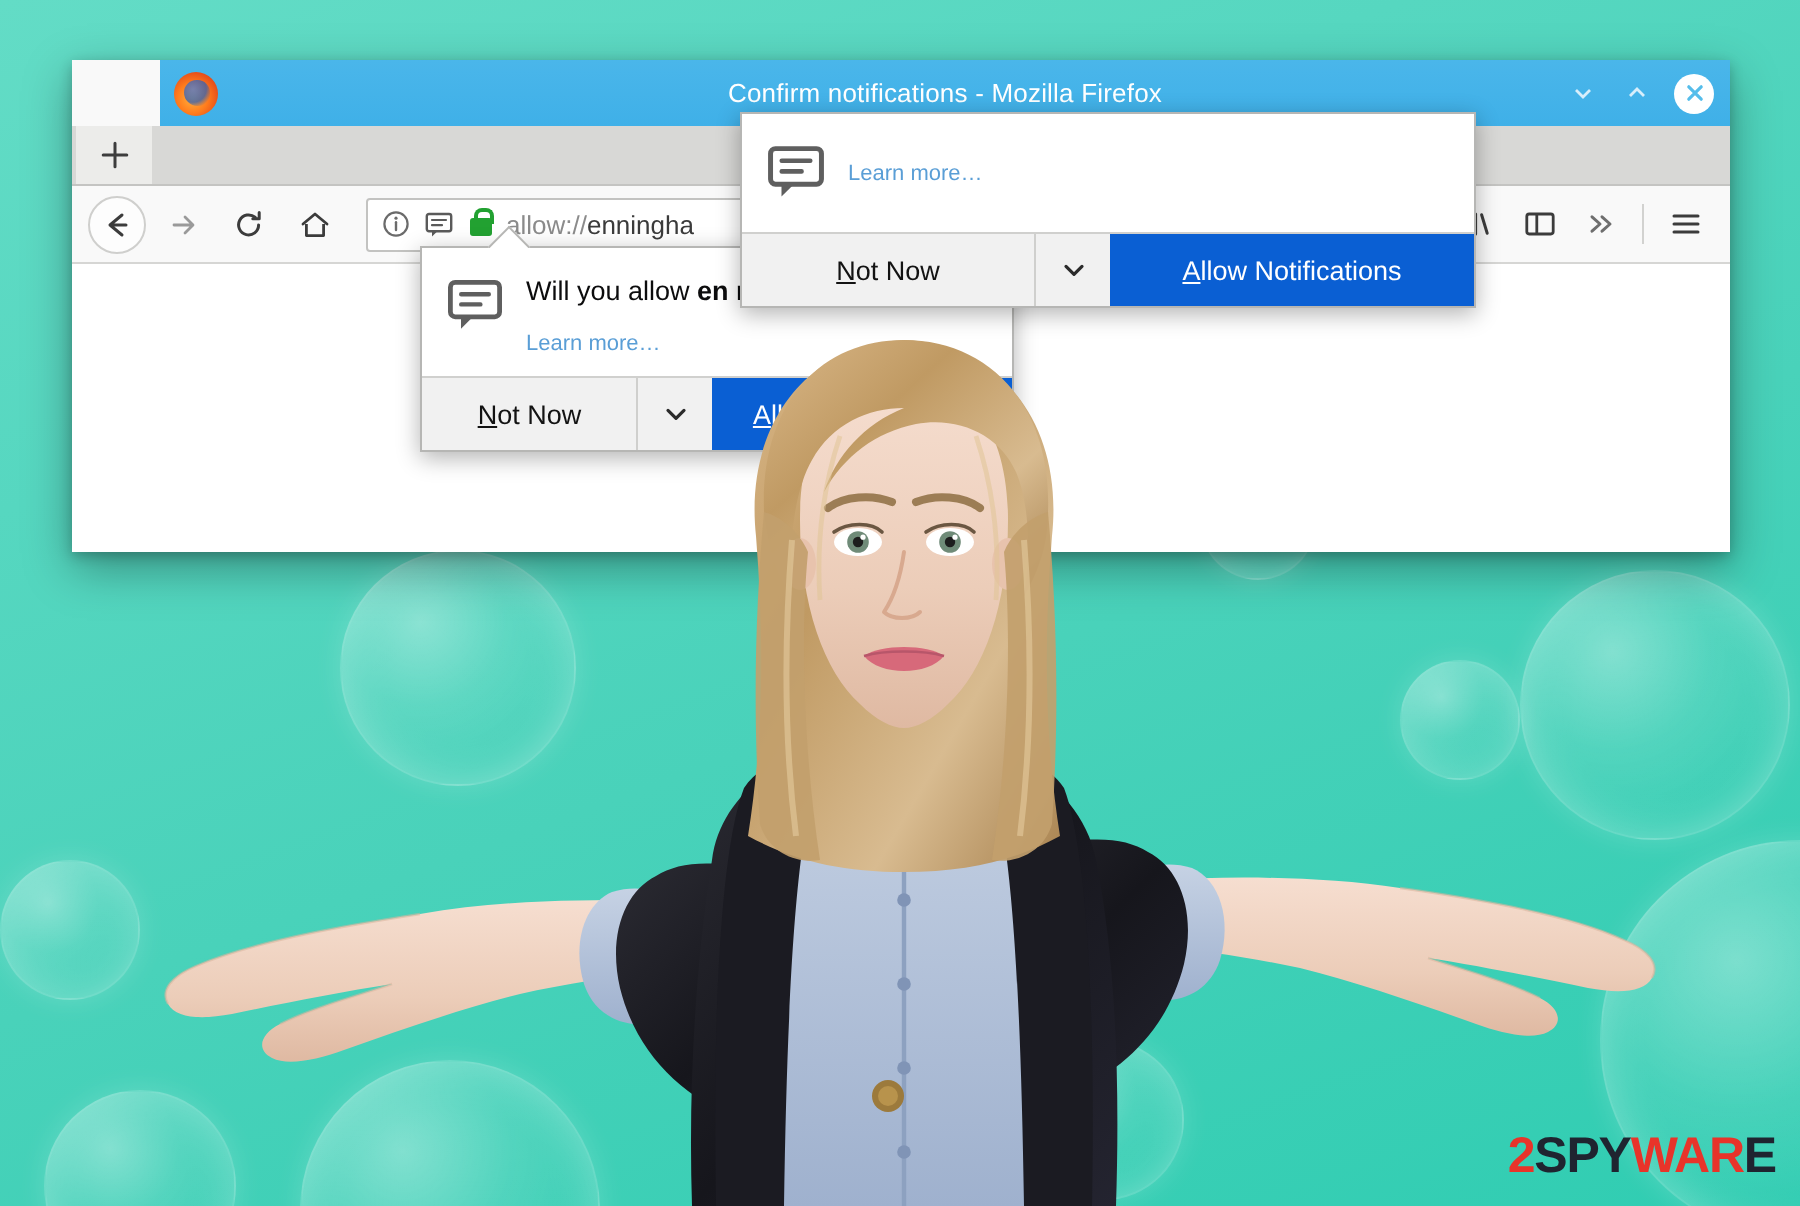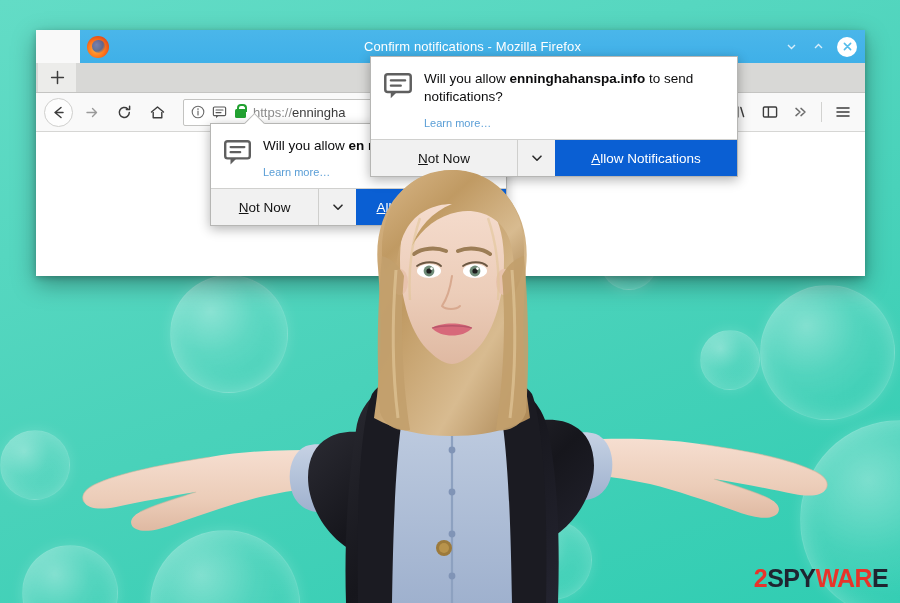--- a/index.html
+++ b/index.html
@@ -405,21 +405,21 @@
         <svg width="15" height="15" viewBox="0 0 15 15">
           <rect x="1.4" y="2" width="12.2" height="8.6" rx="1.1" stroke="#5a5a5a" stroke-width="1.2" fill="none"></rect>
           <path d="M4 10.6 L4 13.2 L6.7 10.6" fill="#5a5a5a"></path>
           <path d="M4 5 H11 M4 7.6 H9" stroke="#5a5a5a" stroke-width="1.1" stroke-linecap="round"></path>
         </svg>
       </span>
       <span class="tool-ico">
           <span id="padlock"></span>
         </span>
       <span id="url-text">
-        <span class="scheme">https://</span><span>enningha</span>
+        <span class="scheme">allow://</span><span>enningha</span>
       </span>
     </div>
 
     <div id="navbar-right">
       <div class="navbtn">
         <svg width="18" height="18" viewBox="0 0 18 18">
           <path d="M3 4 V14 M5.4 4 V14 M7.8 4 V14 M10.8 4.4 L13.6 13.6" stroke="#3c3c3c" stroke-width="1.5" stroke-linecap="round"></path>
         </svg>
       </div>
       <div class="navbtn">
@@ -480,21 +480,20 @@
 <div class="popup" id="popup-front">
   <div class="popup-body">
     <span class="bubble-icon">
       <svg width="30" height="30" viewBox="0 0 29 29">
         <rect x="2.2" y="3.2" width="24.6" height="17.2" rx="2.4" stroke="#5f5f5f" stroke-width="2.4" fill="none"></rect>
         <path d="M7.5 20.4 L7.5 26.4 L13.5 20.4 Z" fill="#5f5f5f"></path>
         <path d="M7.6 9.1 H21.4 M7.6 14.2 H17.2" stroke="#5f5f5f" stroke-width="2.2" stroke-linecap="round"></path>
       </svg>
     </span>
     <div>
-      <div class="popup-msg"><span>Will you allow </span><b>enninghahanspa.info</b><span> to send notifications?</span></div>
       <span class="popup-learn">Learn more…</span>
     </div>
   </div>
   <div class="popup-footer">
     <div class="btn-secondary">
         <span class="ul1">N</span>
         <span>ot Now</span>
       </div>
     <div class="btn-dropdown">
       <svg width="14" height="14" viewBox="0 0 14 14">

